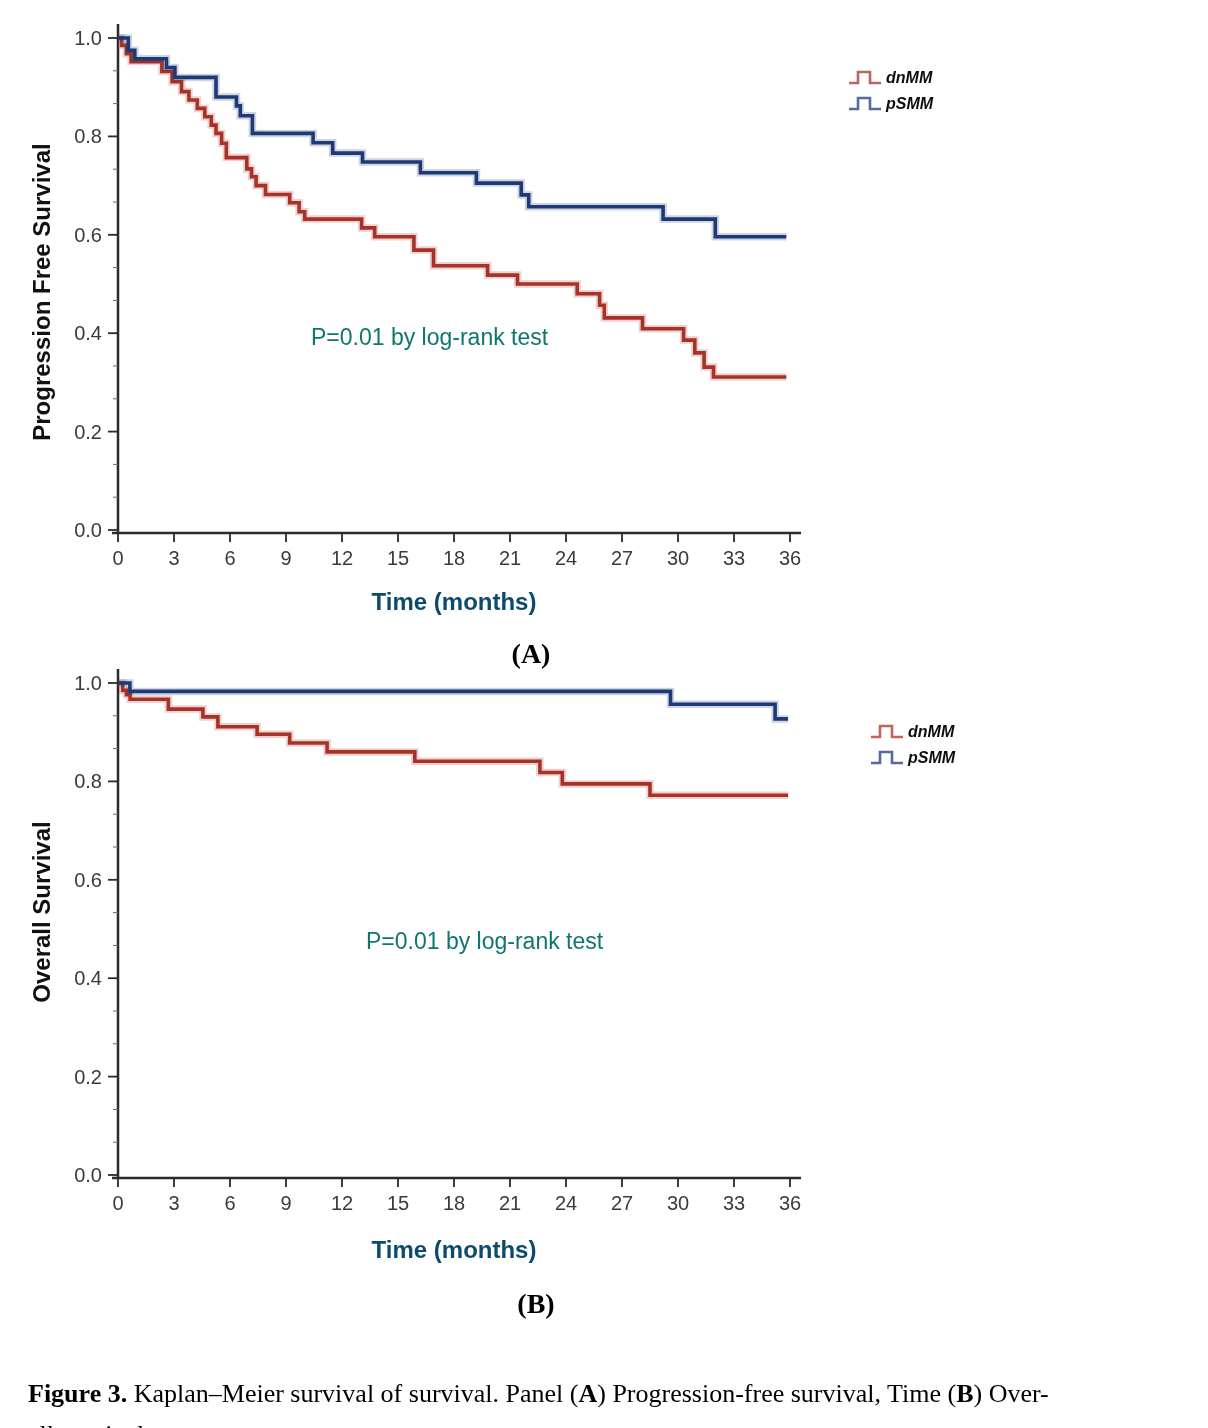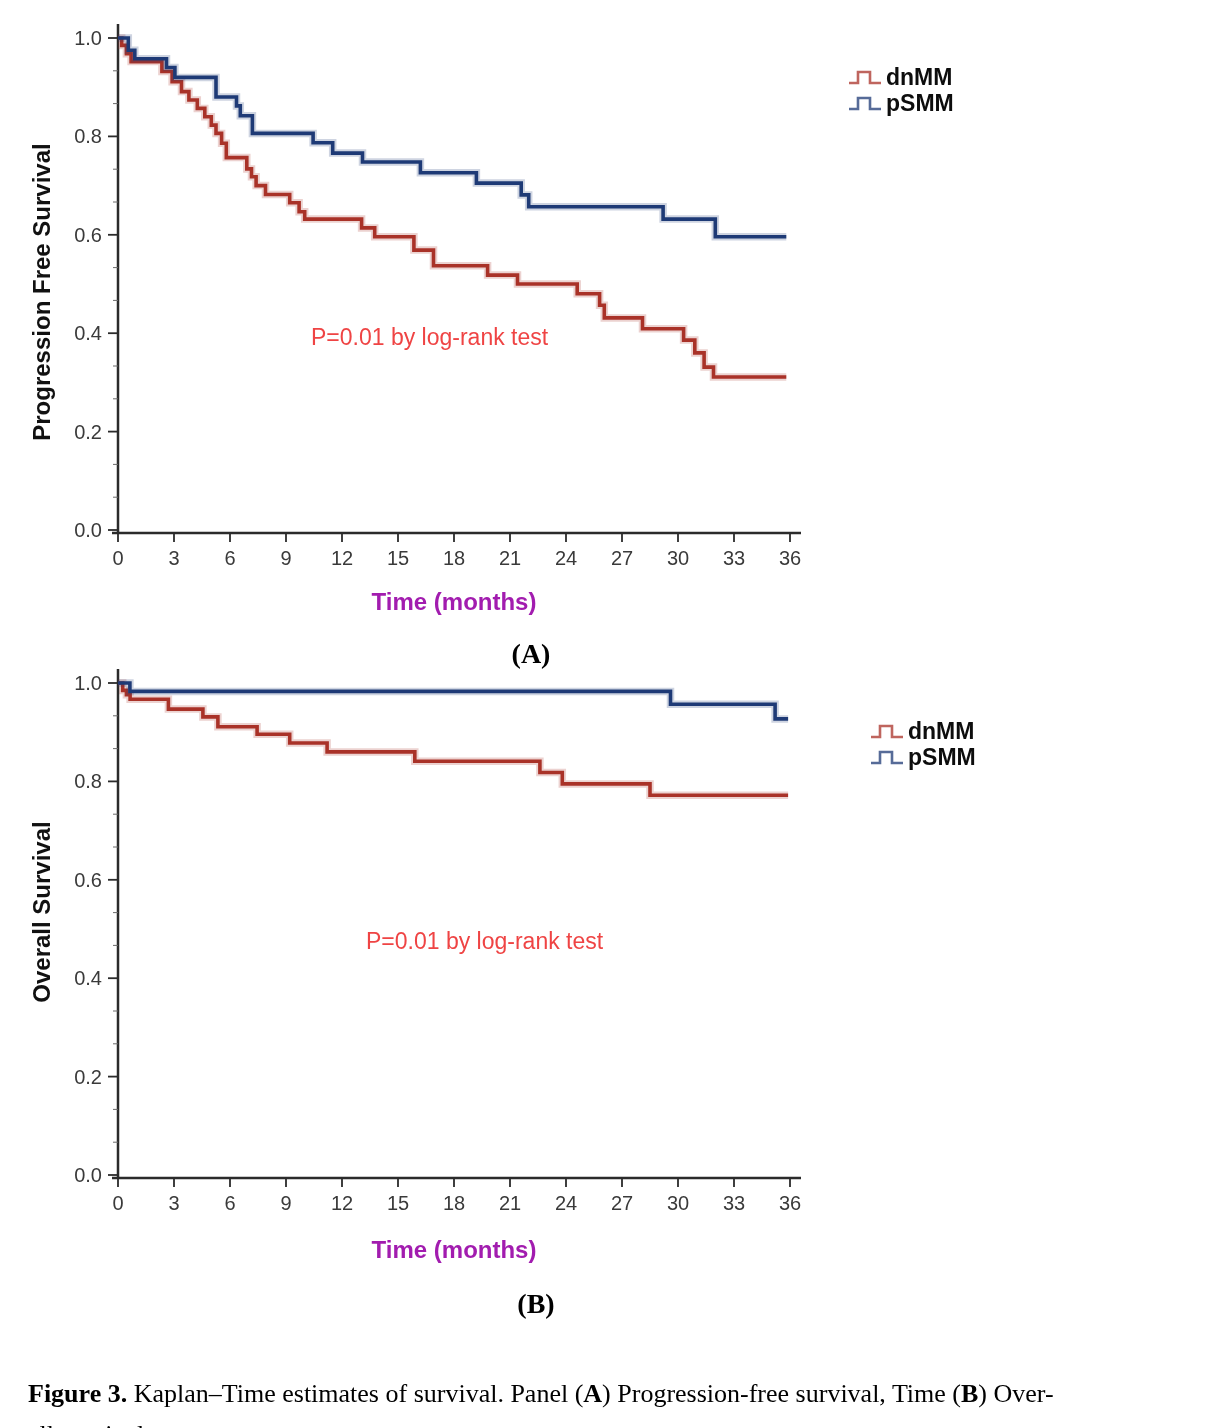--- a/index.html
+++ b/index.html
@@ -2,26 +2,26 @@
 <html><head>
 <meta charset="utf-8">
 <style>
   html,body{margin:0;padding:0;background:#ffffff;}
   .page{position:relative;width:1208px;height:1428px;background:#fff;overflow:hidden;
         font-family:"Liberation Sans",sans-serif;color:#1c1c1c;}
   #chart-svg{position:absolute;left:0;top:0;}
   .abs{position:absolute;white-space:nowrap;}
   .y-title{font-weight:bold;font-size:24px;color:#111;
            transform:translate(-50%,-50%) rotate(-90deg);}
-  .x-title{font-weight:bold;font-size:24px;color:#a21caf;transform:translateX(-50%);}
-  .p-text{font-size:23px;color:#ef4444;}
+  .x-title{font-weight:bold;font-size:24px;color:#0c4a6e;transform:translateX(-50%);}
+  .p-text{font-size:23px;color:#0f766e;}
   .legend{display:flex;flex-direction:column;gap:3px;}
   .legend-row{display:flex;align-items:center;gap:4px;height:23px;}
   .legend-row svg{display:block;}
-  .legend-label{font-size:23px;font-weight:bold;color:#0d0d0d;}
+  .legend-label{font-size:16px;font-weight:bold;color:#0d0d0d;font-style:italic;}
   .panel-cap{font-family:"Liberation Serif",serif;font-weight:bold;font-size:28px;
              color:#000;transform:translateX(-50%);}
   .caption{position:absolute;left:28px;top:1347px;width:1162px;
            font-family:"Liberation Serif",serif;font-size:26px;line-height:41px;color:#000;
            white-space:normal;}
   .caption .b{font-weight:bold;}
 </style>
 </head>
 <body>
 
@@ -177,15 +177,15 @@
     <div class="legend-row">
       <svg width="34" height="20">
         <path class="lg-b-1" d="M1 15 H10 V4 H22 V15 H33" fill="none" stroke-width="2.6" opacity="0.75" stroke="#1e3a76"></path>
       </svg>
       <span class="legend-label">pSMM</span>
     </div>
   </div>
 
   <div class="abs panel-cap" style="left:536px;top:1288px;">(B)</div>
 
-  <p class="caption"><span class="b">Figure 3.</span><span> Kaplan–Time estimates of survival. Panel (</span><span class="b">A</span><span>) Progression-free survival, Time (</span><span class="b">B</span><span>) Over-</span><br><span>all survival.</span></p>
+  <p class="caption"><span class="b">Figure 3.</span><span> Kaplan–Meier survival of survival. Panel (</span><span class="b">A</span><span>) Progression-free survival, Time (</span><span class="b">B</span><span>) Over-</span><br><span>all survival.</span></p>
 
 </div>
 
 </body></html>

